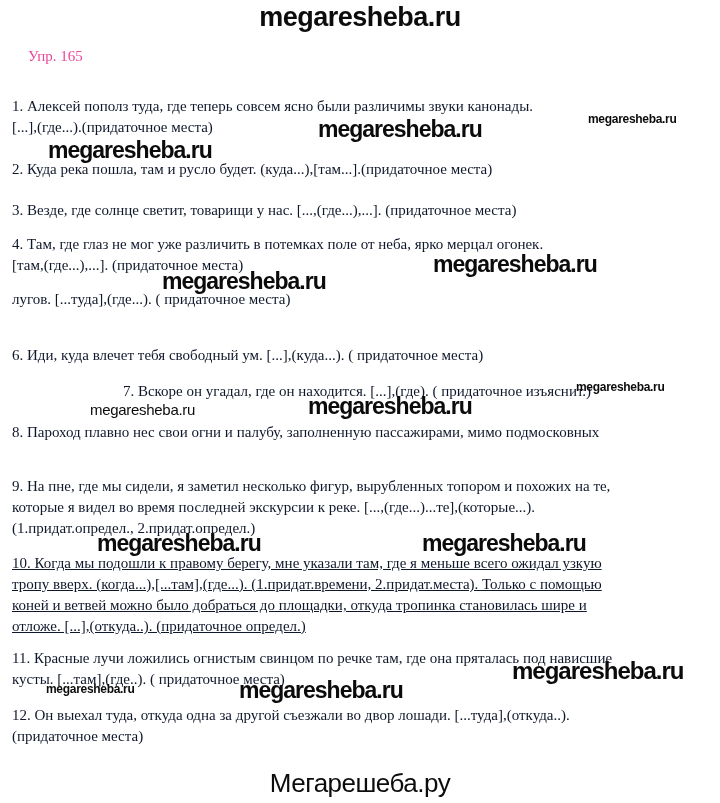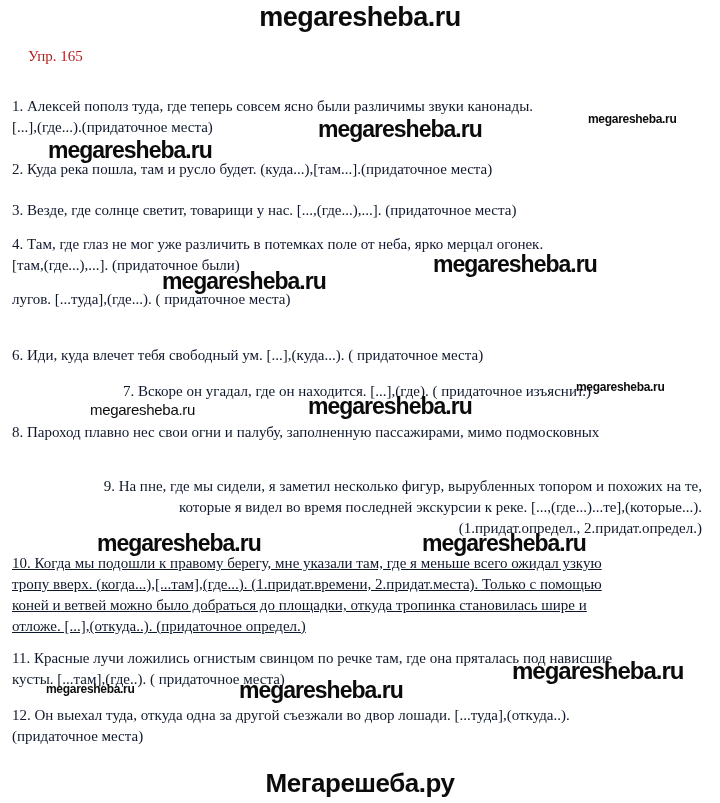--- a/index.html
+++ b/index.html
@@ -14,46 +14,46 @@
   }
   .brand-top{
     position:absolute;top:2px;left:0;width:720px;
     text-align:center;
     font-family:"Liberation Sans", sans-serif;
     font-weight:bold;font-size:27px;letter-spacing:-0.5px;
     color:#0c0c0c;
   }
   .exercise-label{
     position:absolute;left:28px;top:48px;
-    font-size:15px;color:#b91c1c;
+    font-size:15px;color:#ec4899;
   }
   .item{
     position:absolute;left:12px;width:690px;
     font-size:15px;line-height:21px;color:#0f172a;
   }
   .item .line{white-space:nowrap;}
   .wm{
     position:absolute;
     font-family:"Liberation Sans", sans-serif;
     color:#0b0b0b;white-space:nowrap;line-height:1;
   }
   .wm-bold{font-weight:bold;letter-spacing:-1px;}
   .wm-small{font-weight:bold;letter-spacing:-0.3px;}
   .wm-plain{font-weight:normal;letter-spacing:-0.3px;}
   .brand-bottom{
     position:absolute;top:768px;left:0;width:720px;
     text-align:center;
     font-family:"Liberation Sans", sans-serif;
-    font-weight:bold;font-size:26px;letter-spacing:-0.5px;
+    font-weight:normal;font-size:26px;letter-spacing:-0.5px;
     color:#0c0c0c;
   }
   
   .i1{top:96px;}  .i2{top:159px;} .i3{top:200px;} .i4{top:234px;}
   .i5{top:289px;} .i6{top:345px;} .i7{top:381px;text-align:center;} .i8{top:422px;}
-  .i9{top:476px;text-align:right;} .i10{top:553px;text-decoration:underline;} .i11{top:648px;} .i12{top:705px;}
+  .i9{top:476px;} .i10{top:553px;text-decoration:underline;} .i11{top:648px;} .i12{top:705px;}
   
   .w1{left:588px;top:113px;font-size:12px;}
   .w2{left:318px;top:118px;font-size:23px;}
   .w3{left:48px;top:139px;font-size:23px;}
   .w4{left:433px;top:253px;font-size:23px;}
   .w5{left:162px;top:270px;font-size:23px;}
   .w6{left:576px;top:381px;font-size:12px;}
   .w7{left:90px;top:402px;font-size:15px;}
   .w8{left:308px;top:395px;font-size:23px;}
   .w9{left:97px;top:532px;font-size:23px;}
@@ -79,21 +79,21 @@
   <div class="item i2">
     <div class="line">2. Куда река пошла, там и русло будет. (куда...),[там...].(придаточное места)</div>
   </div>
 
   <div class="item i3">
     <div class="line">3. Везде, где солнце светит, товарищи у нас. [...,(где...),...]. (придаточное места)</div>
   </div>
 
   <div class="item i4">
     <div class="line">4. Там, где глаз не мог уже различить в потемках поле от неба, ярко мерцал огонек.</div>
-    <div class="line">[там,(где...),...]. (придаточное были)</div>
+    <div class="line">[там,(где...),...]. (придаточное места)</div>
   </div>
 
   <div class="item i5">
     <div class="line">лугов. [...туда],(где...). ( придаточное места)</div>
   </div>
 
   <div class="item i6">
     <div class="line">6. Иди, куда влечет тебя свободный ум. [...],(куда...). ( придаточное места)</div>
   </div>
 

